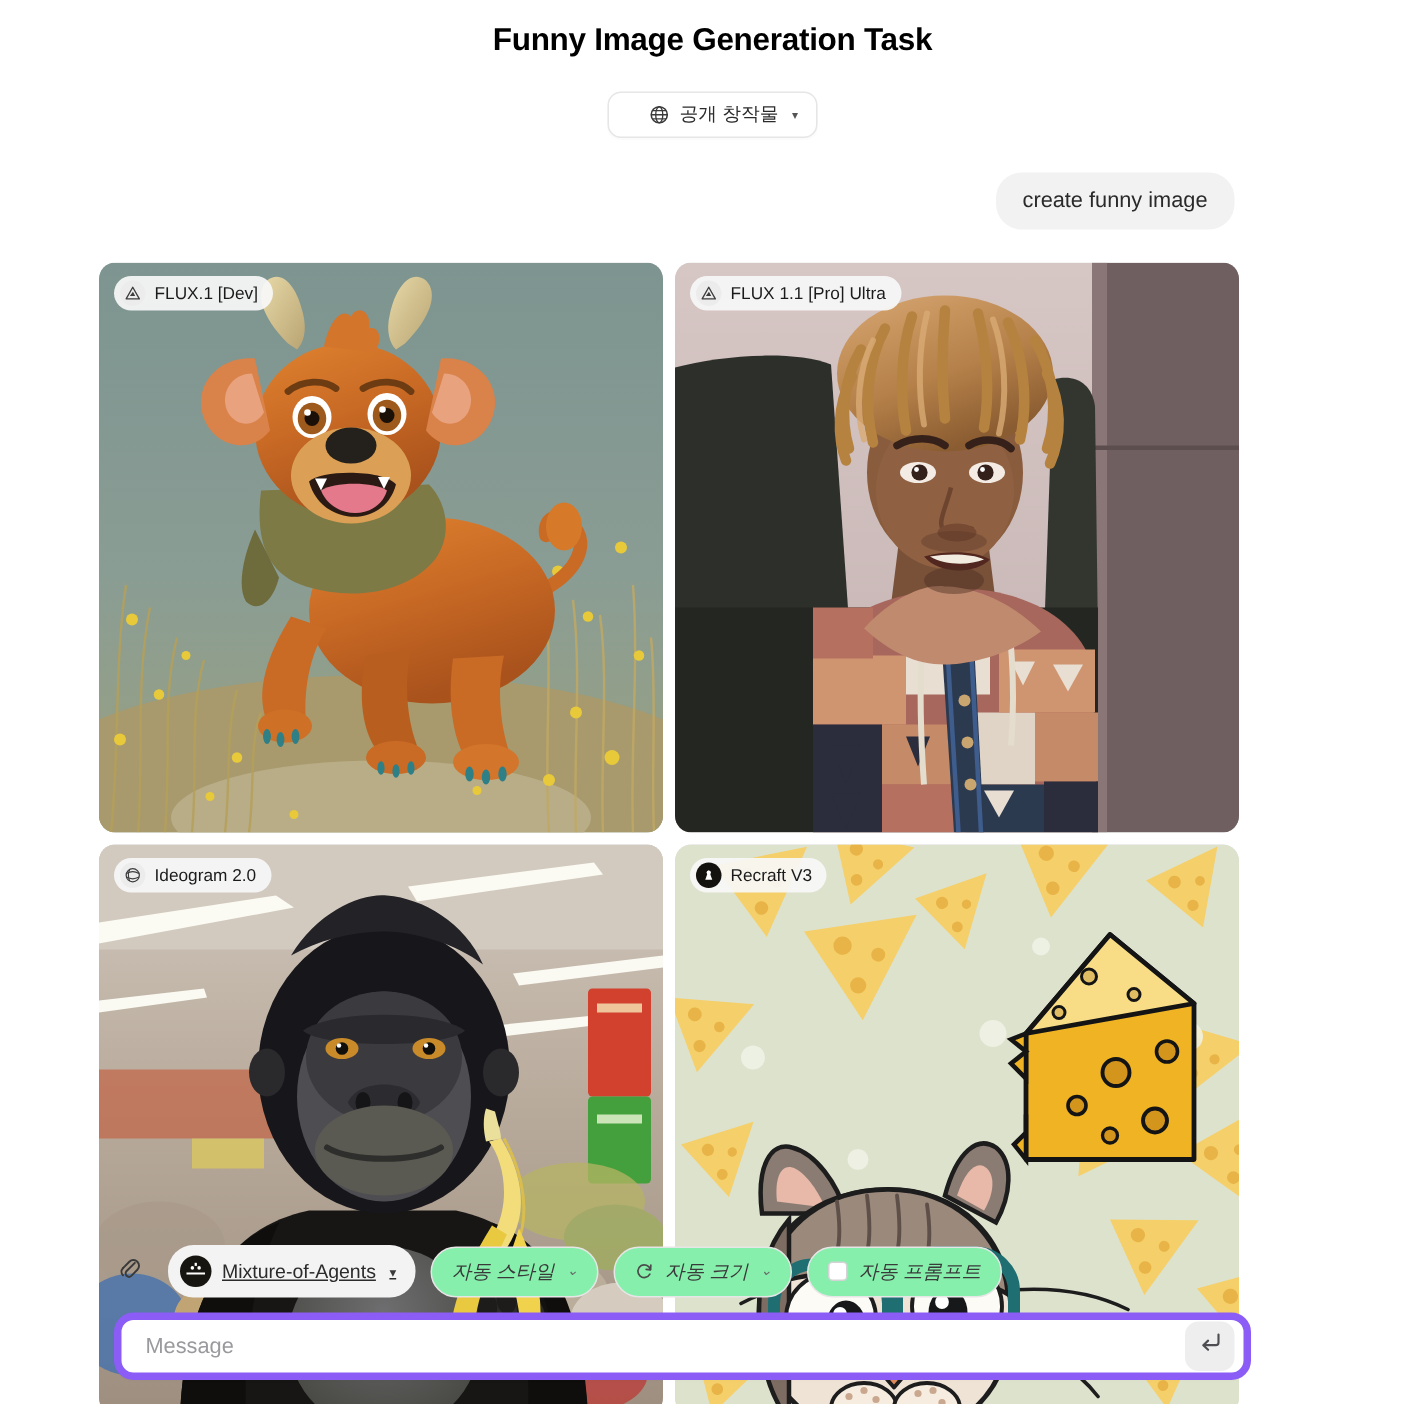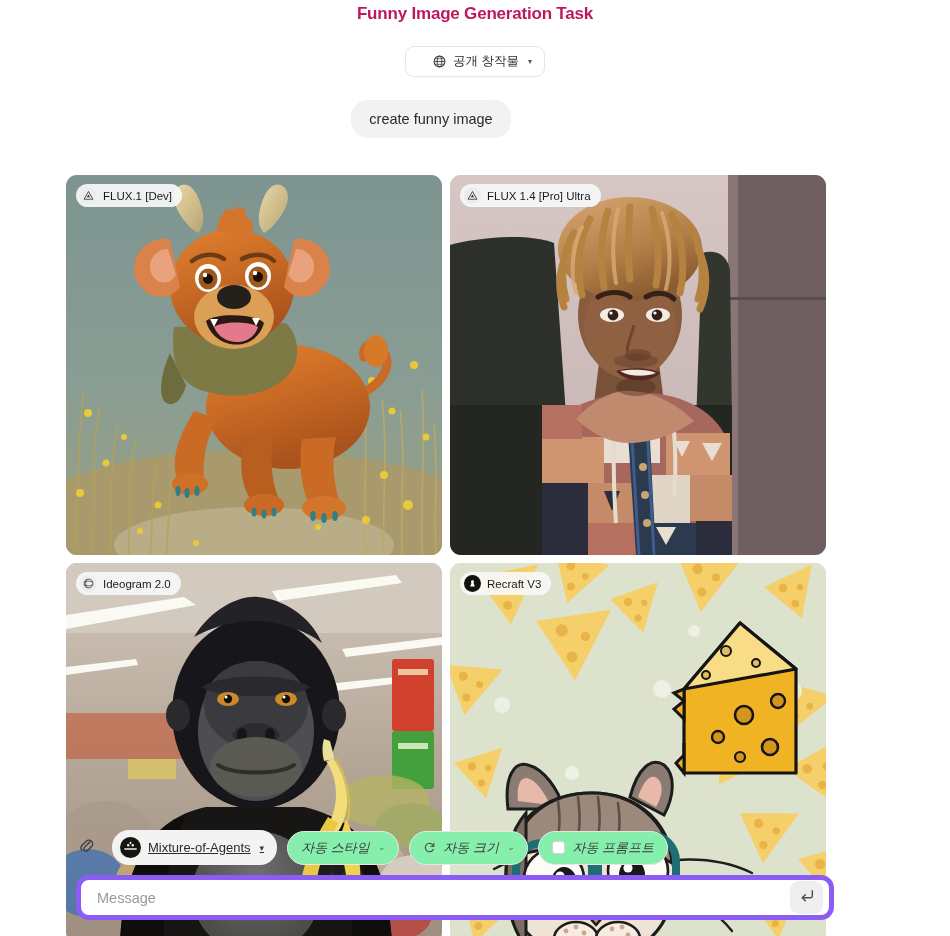--- a/index.html
+++ b/index.html
@@ -8,25 +8,25 @@
     width: 950px; height: 936px;
     background: #ffffff;
     font-family: "Liberation Sans", sans-serif;
     overflow: hidden;
   }
   .app { position: relative; width: 950px; height: 936px; background: #fff; }
 
   
   .page-title {
     text-align: center;
-    font-size: 17px;
+    font-size: 21px;
     font-weight: bold;
-    color: #be185d;
+    color: #000000;
     margin: 0;
-    padding-top: 4px;
+    padding-top: 15px;
     letter-spacing: -0.2px;
   }
   .scope-row {
     display: flex; justify-content: center;
     margin-top: 22px;
   }
   .scope-chip {
     display: inline-flex; align-items: center; gap: 7px;
     border: 1px solid #e6e6e6;
     border-radius: 9px;
@@ -39,21 +39,21 @@
   }
   .globe {
     width: 13px; height: 13px; display: inline-block; position: relative;
   }
   .globe svg { display: block; }
   .caret-sm {
     font-size: 8px; color: #555; margin-left: 2px; line-height: 1;
   }
 
   
-  .user-row { display: flex; justify-content: center; padding-right: 127px; margin-top: 23px; padding-left: 39px; }
+  .user-row { display: flex; justify-content: flex-end; padding-right: 127px; margin-top: 23px; padding-left: 39px; }
   .user-bubble {
     background: #f2f2f3;
     border-radius: 17px;
     padding: 11px 18px;
     font-size: 14.5px;
     color: #2a2a2a;
     max-width: 420px;
   }
 
   
@@ -415,21 +415,21 @@
           <ellipse cx="186" cy="212" rx="20" ry="9" fill="#4b2f22" opacity="0.45"></ellipse>
           <ellipse cx="186" cy="186" rx="22" ry="7" fill="#4b2f22" opacity="0.3"></ellipse>
         </svg>
         <div class="badge">
           <span class="badge-ico ico-flux">
             <svg width="11" height="11" viewBox="0 0 16 16">
               <path d="M8 2.2 L14.4 13.4 H1.6 Z" fill="none" stroke="#3d3d3d" stroke-width="1.3" stroke-linejoin="round"></path>
               <path d="M5.2 10.6 L8.2 6.6 L10.4 10.6 Z" fill="#3d3d3d"></path>
             </svg>
           </span>
-          <span>FLUX 1.4 [Pro] Ultra</span>
+          <span>FLUX 1.1 [Pro] Ultra</span>
         </div>
       </div>
 
       <div class="tile">
         <svg class="art" viewBox="0 0 376 380" preserveAspectRatio="xMidYMid slice">
           <defs>
             <linearGradient id="g3bg" x1="0" y1="0" x2="0" y2="1">
               <stop offset="0" stop-color="#cfc6bb"></stop>
                 <stop offset="0.45" stop-color="#b9ab9c"></stop>
                 <stop offset="1" stop-color="#9d8e80"></stop>

